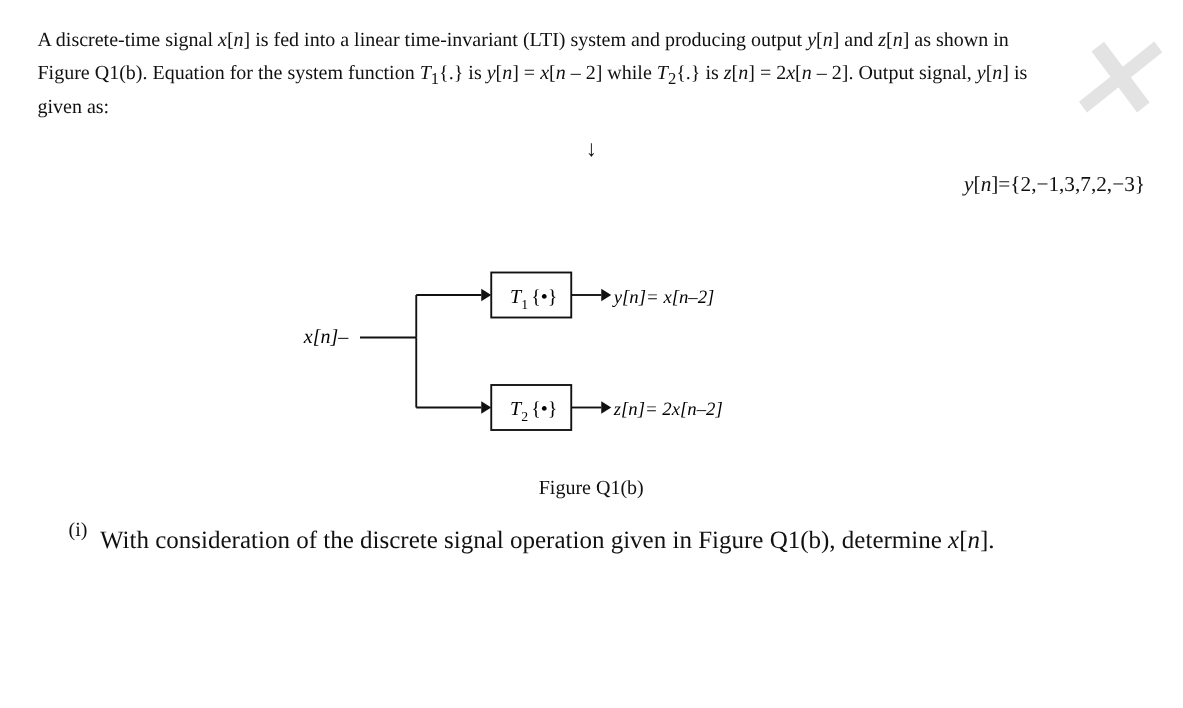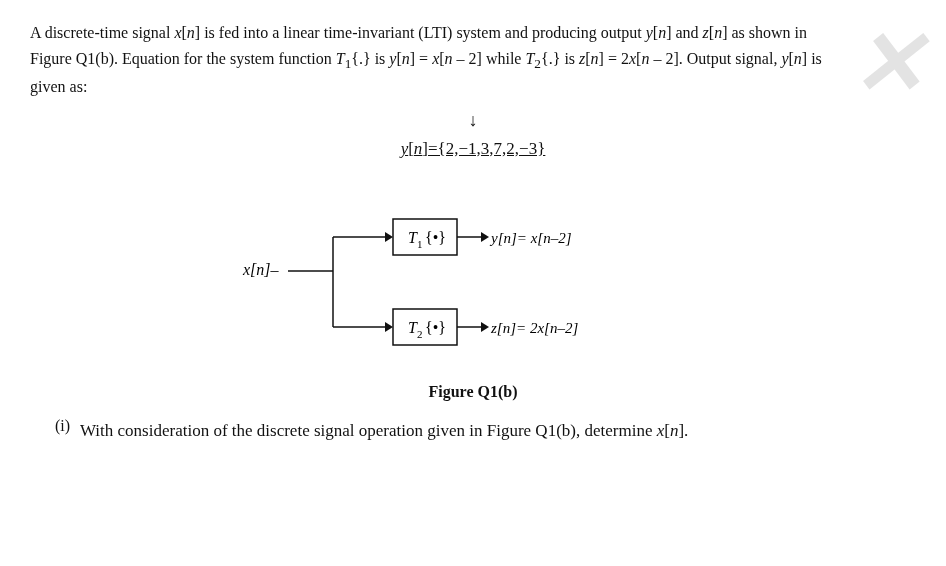--- a/index.html
+++ b/index.html
@@ -15,24 +15,23 @@
     }
 
     .main-text {
       line-height: 1.6;
       margin-bottom: 10px;
       max-width: 820px;
       font-family: Liberation Serif, serif;
     }
 
     .equation-block {
-      text-align: center;
+      text-align: right;
       margin: 8px 0 18px 0;
       font-size: 17px;
-      text-decoration: underline;
     }
 
     .arrow-down {
       display: block;
       text-align: center;
       font-size: 18px;
       margin-bottom: 2px;
     }
 
     
@@ -51,41 +50,40 @@
 
     .diagram svg {
       position: absolute;
       top: 0; left: 0;
     }
 
     .figure-caption {
       text-align: center;
       margin-top: 6px;
       font-size: 16px;
-      font-weight: bold;
     }
 
     
     .part-section {
       display: flex;
       flex-direction: row;
       gap: 10px;
       margin-top: 10px;
     }
 
     .part-label {
       min-width: 40px;
       text-align: right;
       font-size: 16px;
     }
 
     .part-text {
       flex: 1;
       line-height: 1.6;
-      font-size: 17px;
+      font-size: 20px;
       max-width: 760px;
     }
 
     
     .watermark {
       position: absolute;
       top: 10px;
       right: 20px;
       font-size: 90px;
       color: rgba(200,200,200,0.5);

